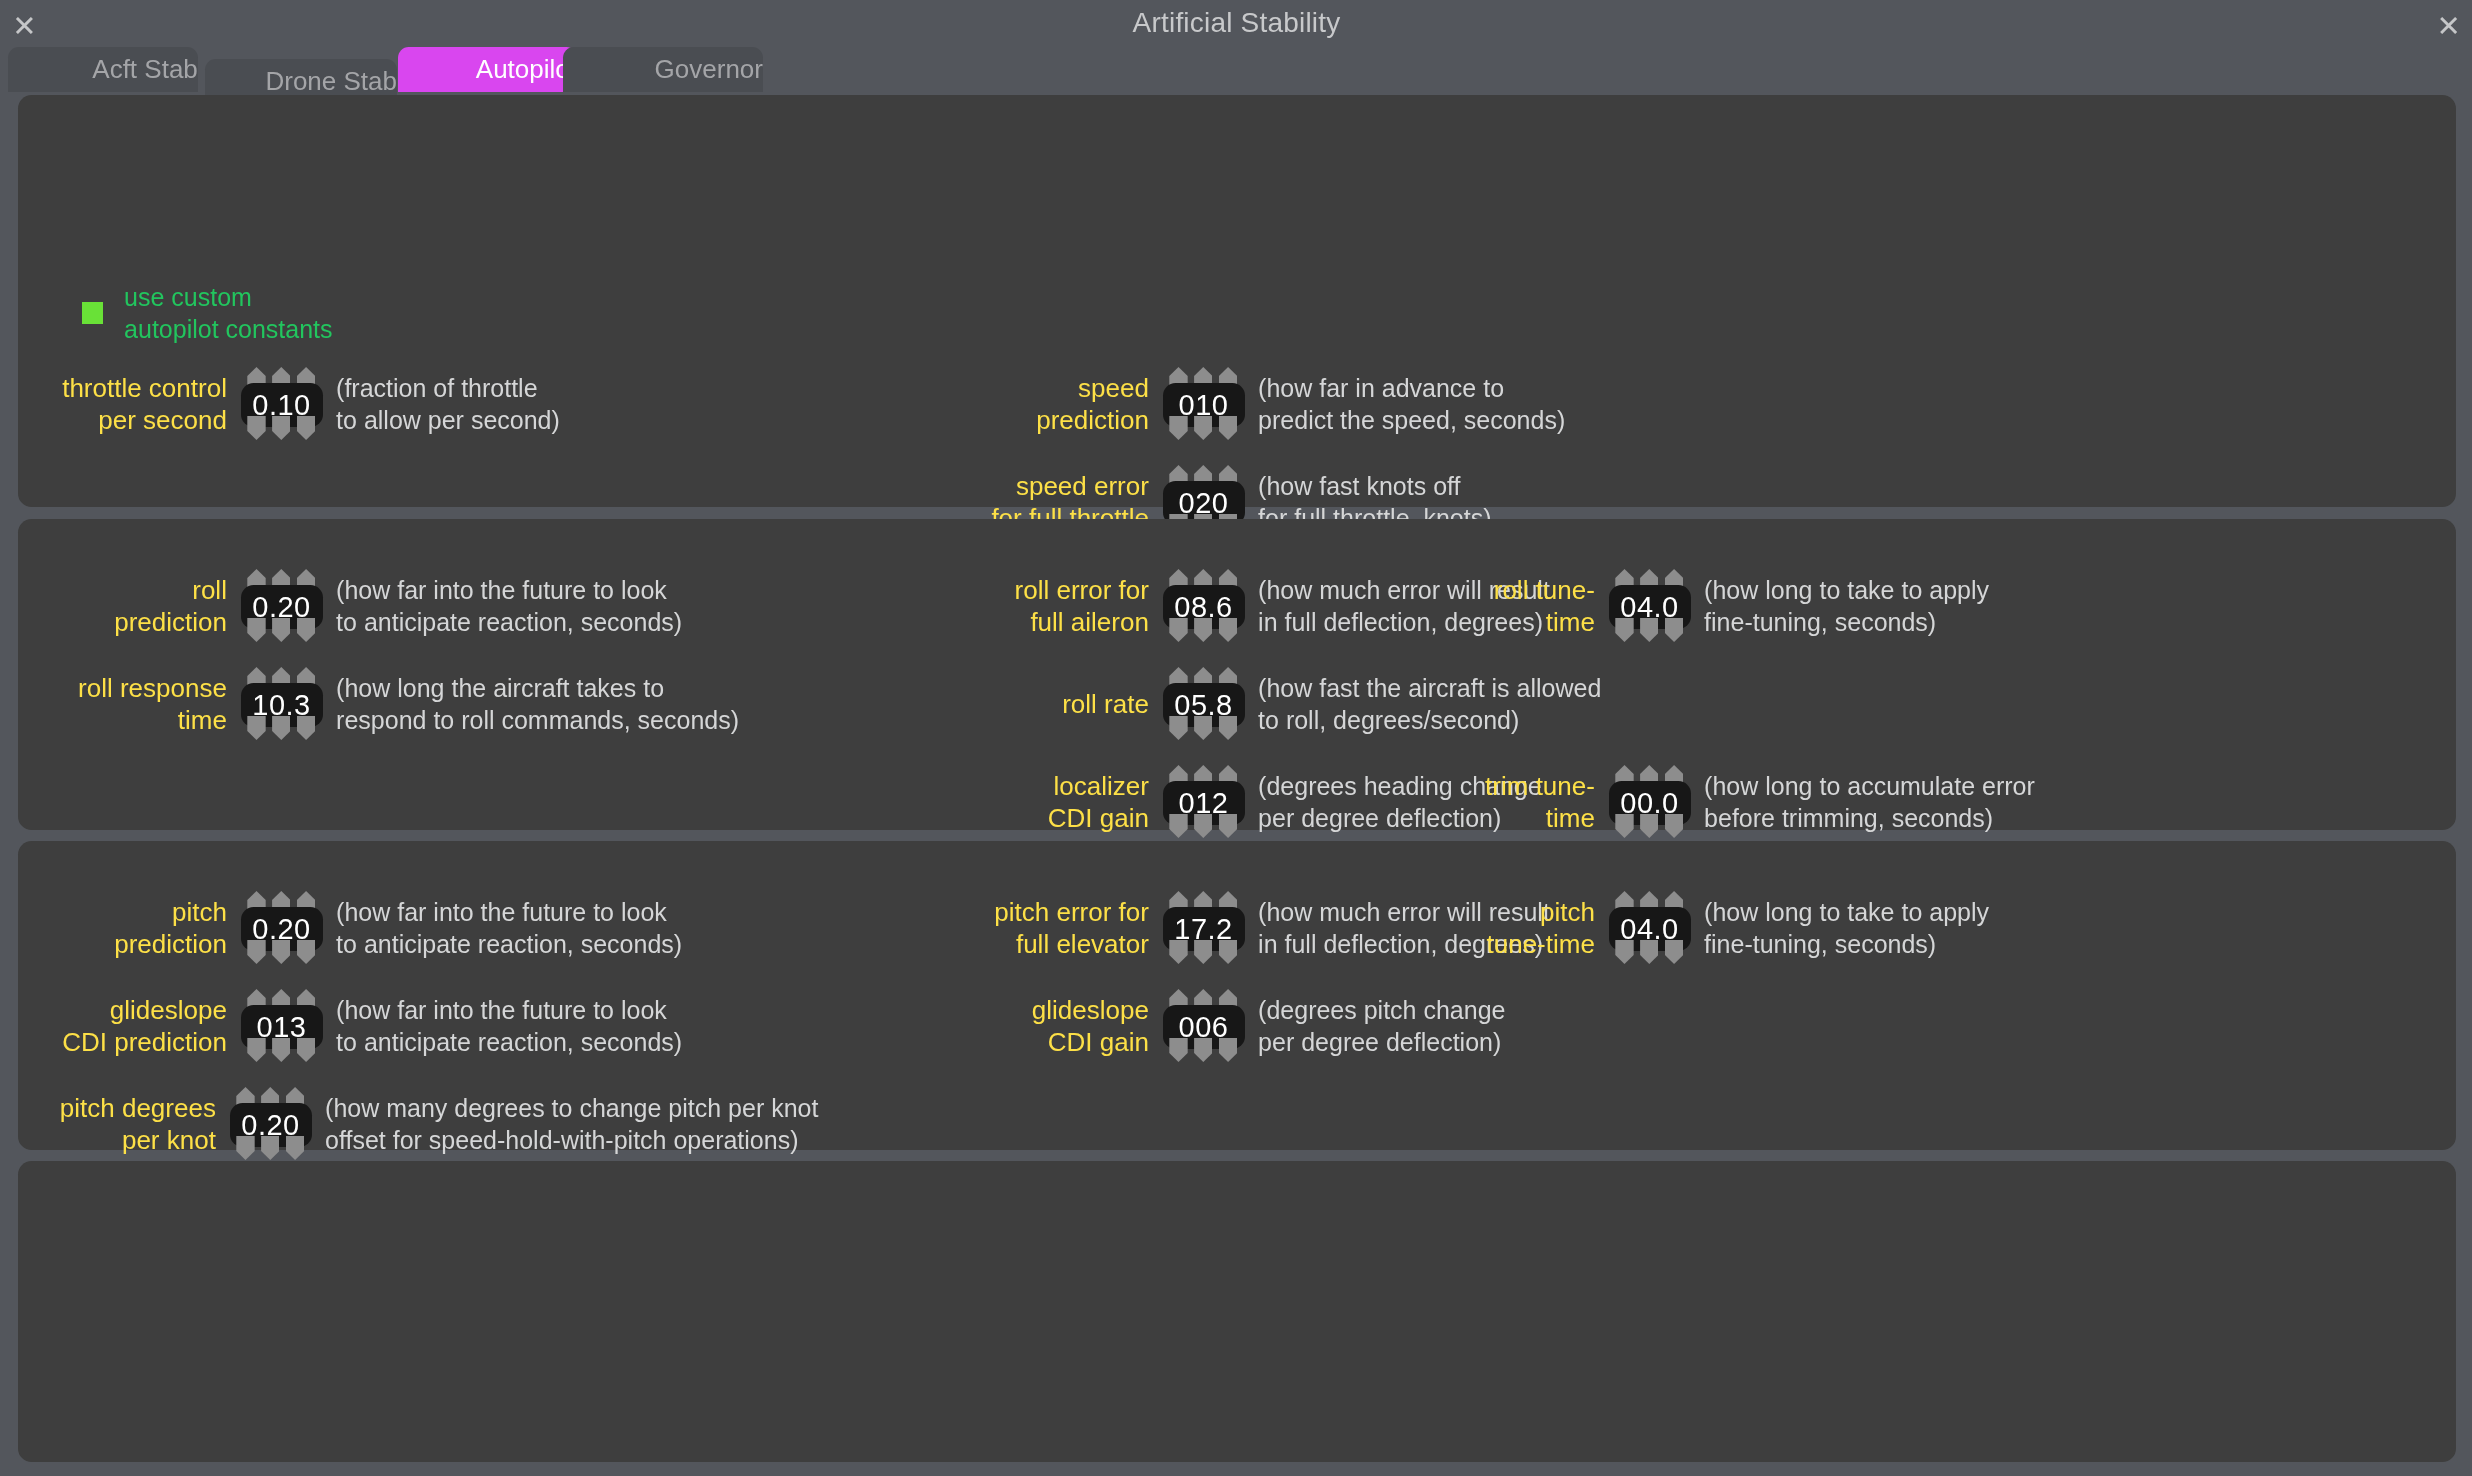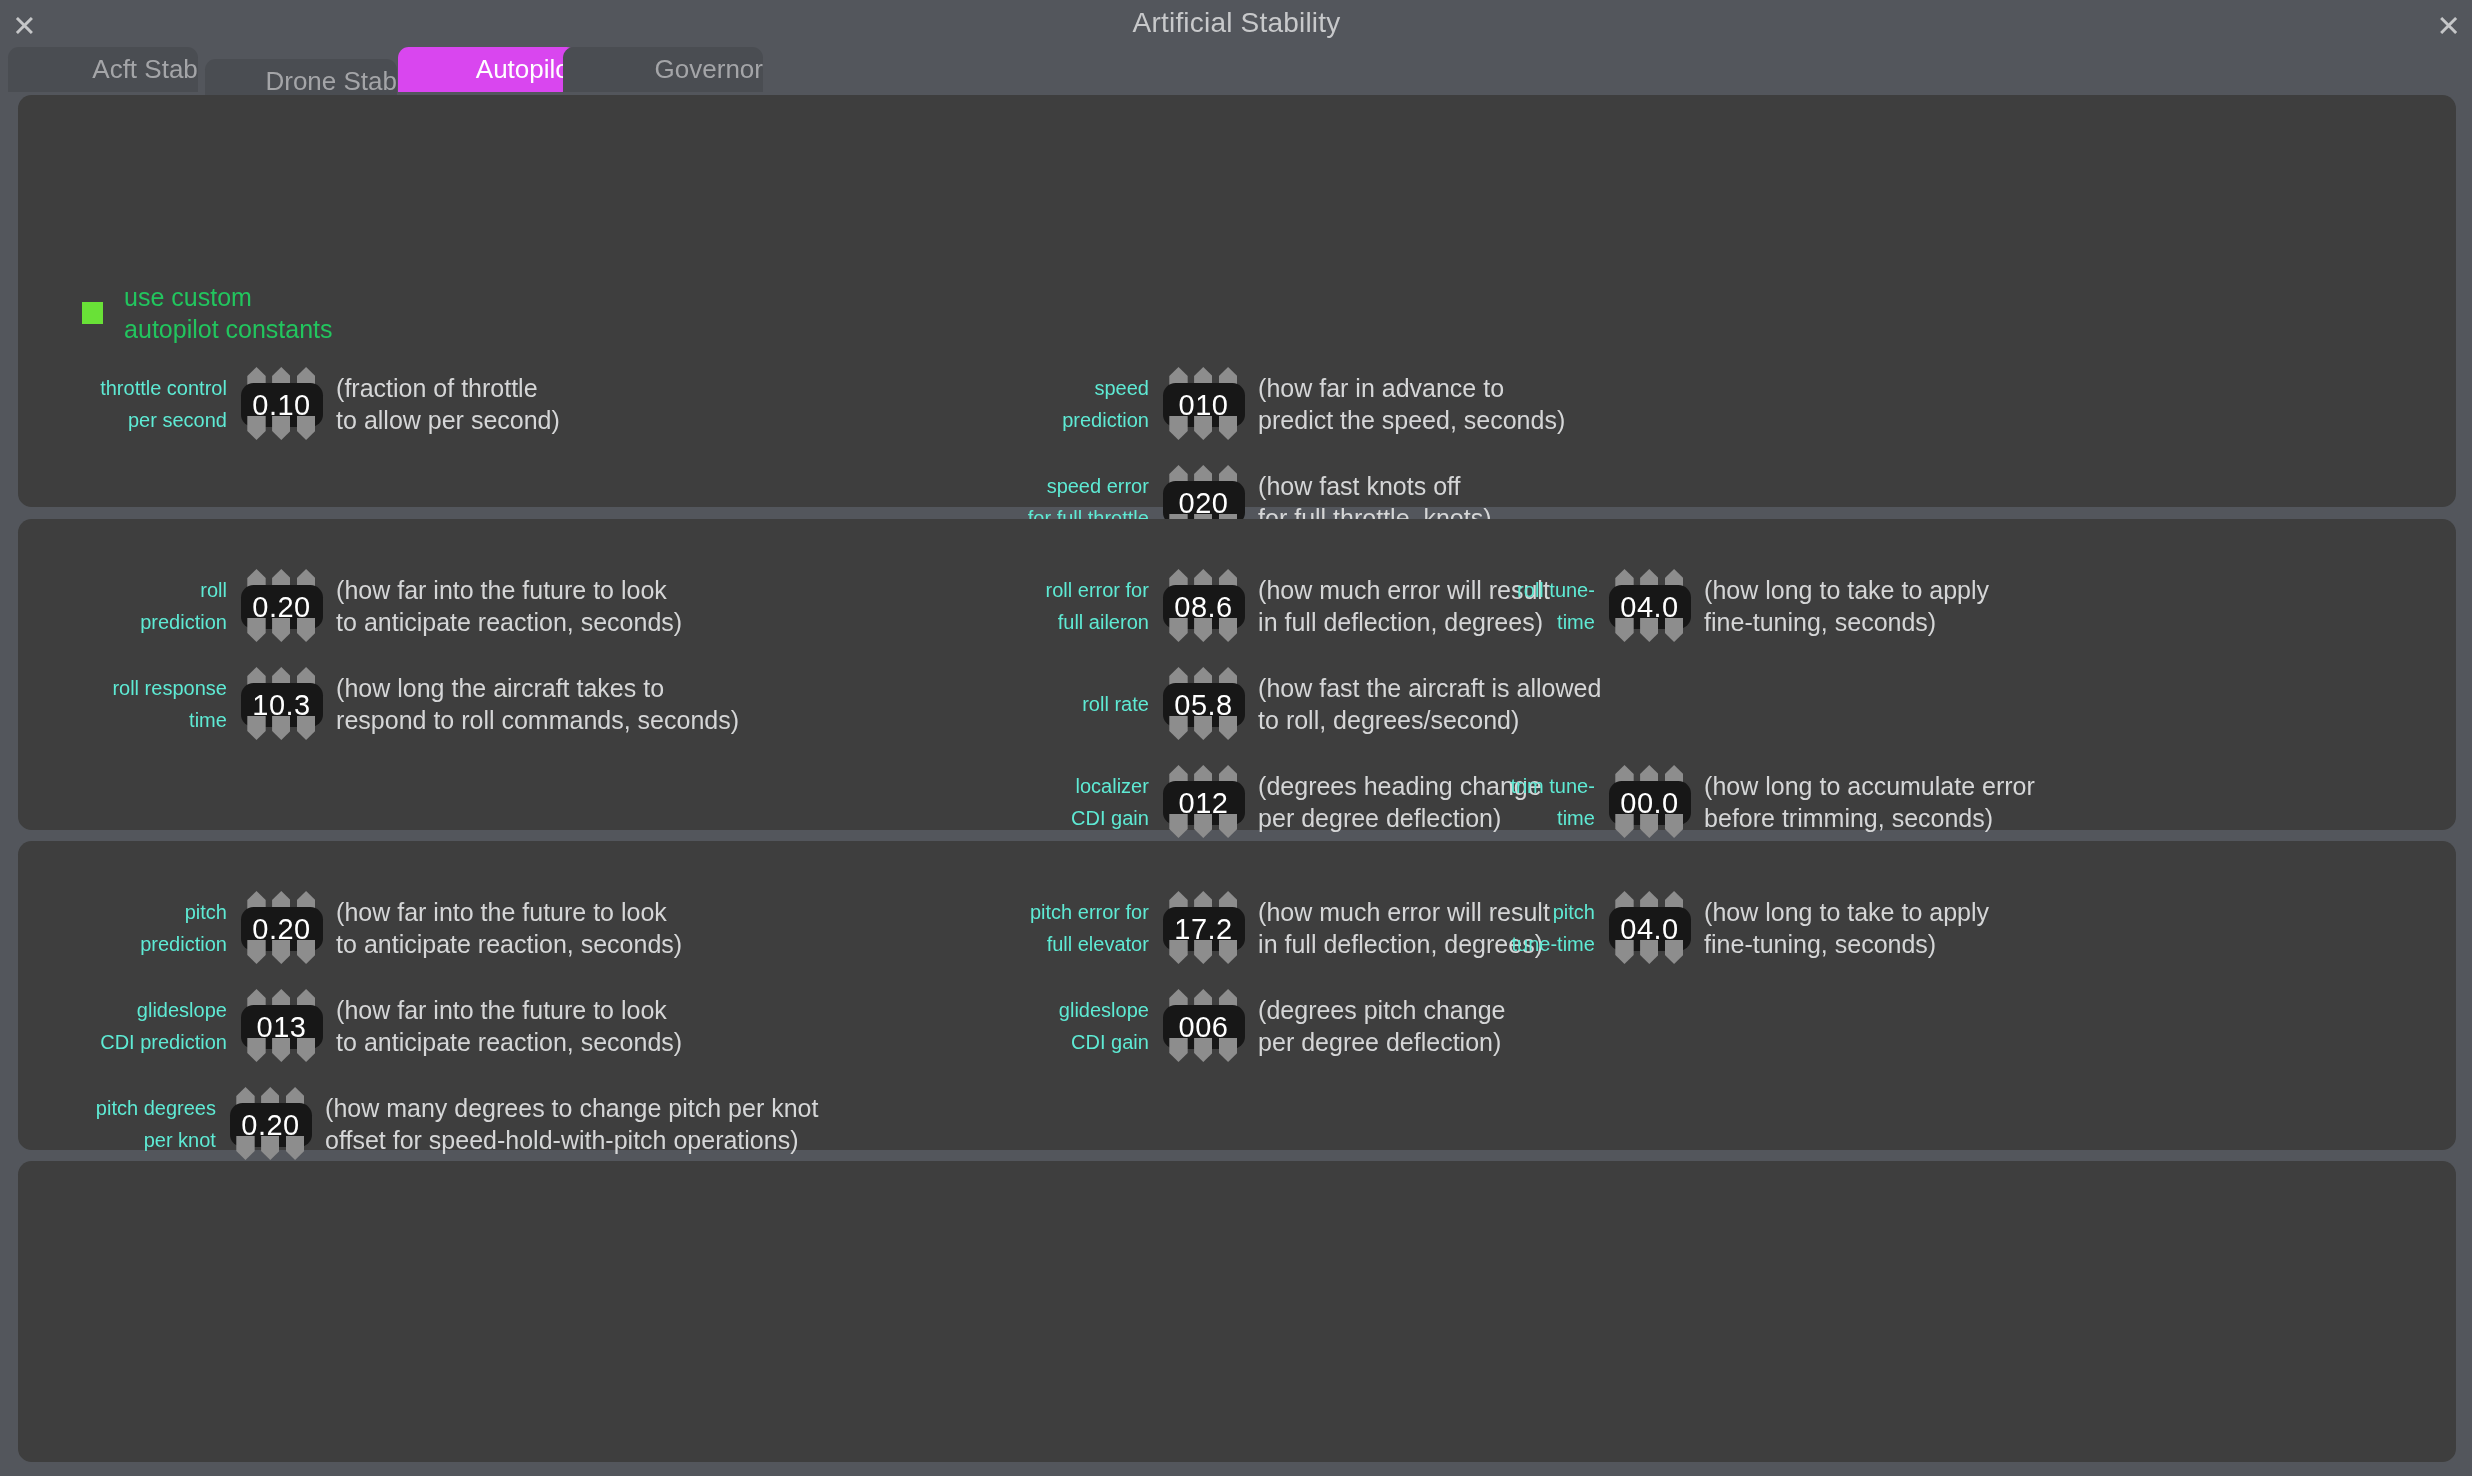--- a/index.html
+++ b/index.html
@@ -99,22 +99,22 @@
   
   .field {
     position: absolute;
     display: flex;
     align-items: center;
     height: 74px;
   }
 
   .field-label {
     text-align: right;
-    color: #5eead4;
-    font-size: 20px;
+    color: #fde047;
+    font-size: 26px;
     line-height: 32px;
     white-space: pre-line;
     padding-right: 13.6px;
     flex: none;
   }
 
   
   .stepper {
     position: relative;
     width: 82px;

